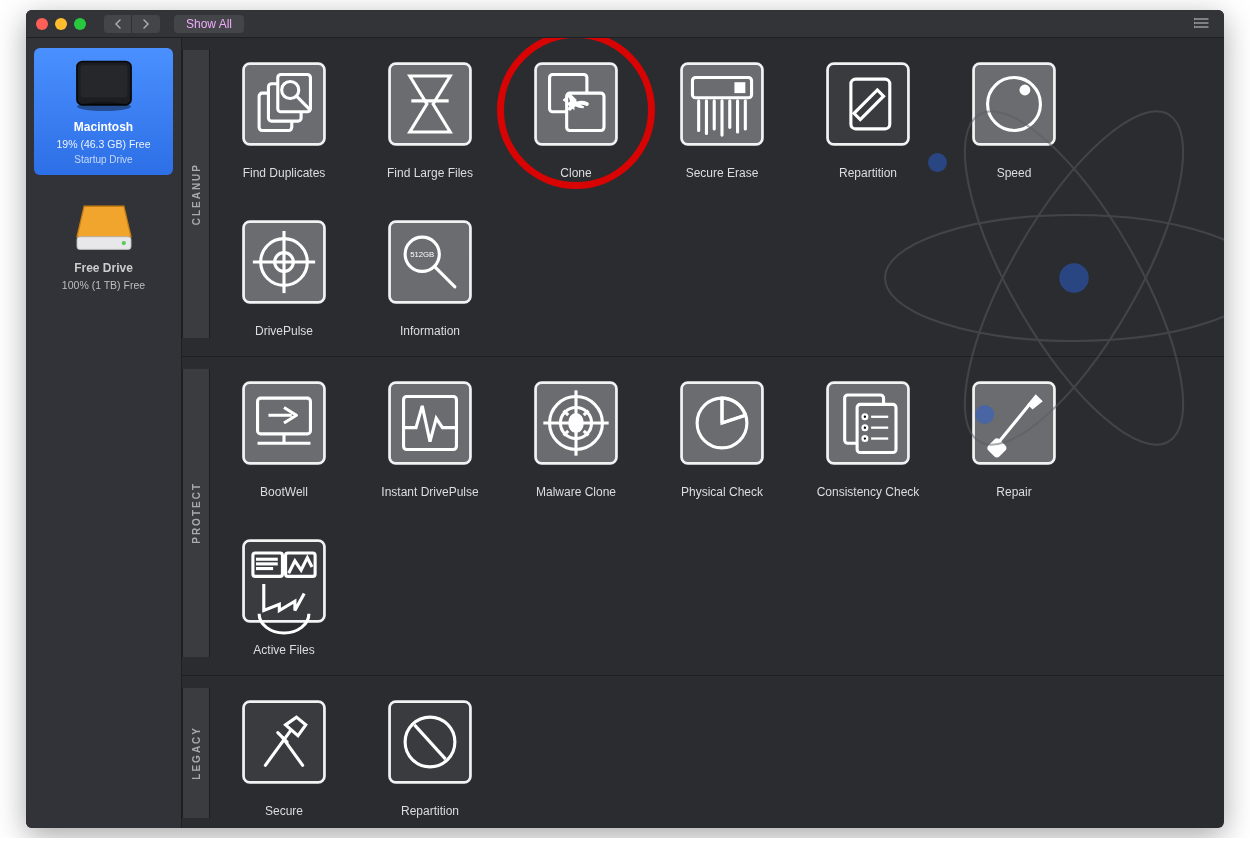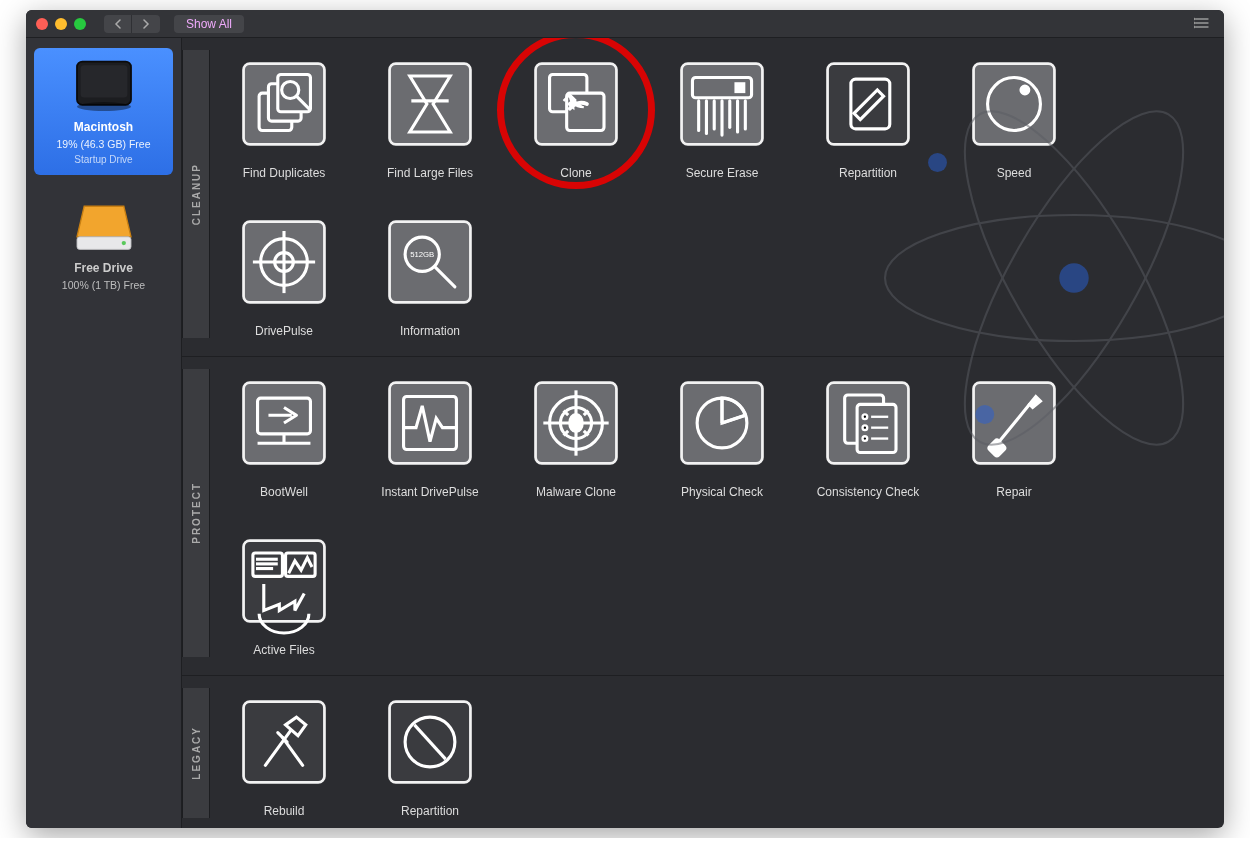--- a/index.html
+++ b/index.html
@@ -518,21 +518,21 @@
     <rect x="2" y="2" width="104" height="104" rx="8" fill="#3a3b3f" stroke="#f2f2f2" stroke-width="3.5"></rect>
 
       <g stroke="#fff" stroke-width="4" fill="none" stroke-linecap="round">
         <line x1="30" y1="84" x2="62" y2="40"></line>
         <path d="M56 32 l14 -10 l12 10 l-10 14 z"></path>
         <line x1="78" y1="84" x2="52" y2="48"></line>
         <path d="M46 42 l12 12"></path>
       </g>
                 </svg>
               </div>
-      <div class="tool-label">Rebuild</div>
+      <div class="tool-label">Secure</div>
             </div>
             <div class="tool">
       <div class="tool-icon">
                 <svg width="108" height="108" viewBox="0 0 108 108">
     <rect x="2" y="2" width="104" height="104" rx="8" fill="#3a3b3f" stroke="#f2f2f2" stroke-width="3.5"></rect>
 
       <g stroke="#fff" stroke-width="4" fill="none">
         <circle cx="54" cy="54" r="32"></circle>
         <line x1="34" y1="32" x2="74" y2="76"></line>
       </g>

